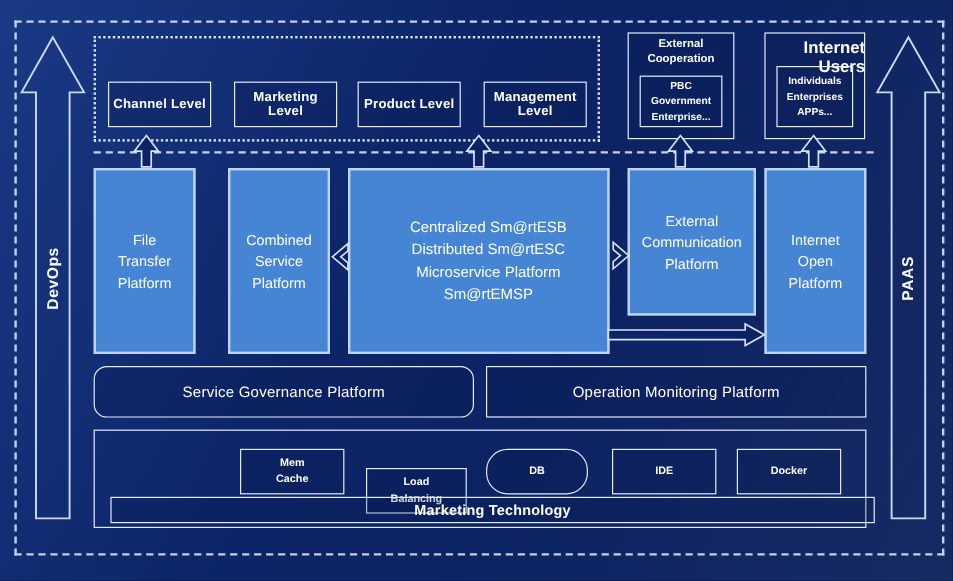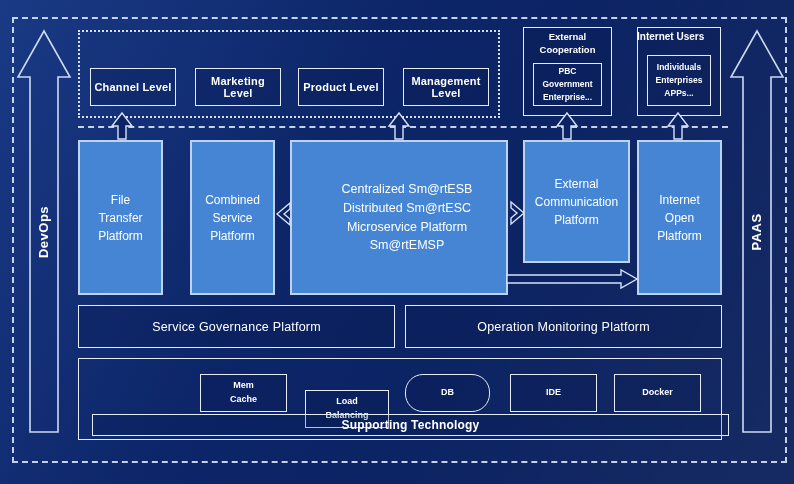--- a/index.html
+++ b/index.html
@@ -41,39 +41,39 @@
   .level-box{
     top:68px;height:38px;
     font-size:11px;font-weight:bold;letter-spacing:0.2px;
   }
 
   
   .coop-box{left:523px;top:27px;width:89px;height:89px;}
   .coop-title{left:523px;top:31px;width:89px;font-size:9.5px;font-weight:600;text-align:center;line-height:1.35;}
   .coop-inner{left:533px;top:63px;width:69px;height:43px;border:1.2px solid #e4ecf9;font-size:8.5px;font-weight:bold;line-height:1.5;}
   .users-box{left:637px;top:27px;width:84px;height:89px;}
-  .users-title{left:637px;top:31px;width:84px;font-size:10px;font-weight:bold;text-align:left;}
+  .users-title{left:637px;top:31px;width:84px;font-size:14px;font-weight:bold;text-align:right;}
   .users-inner{left:647px;top:55px;width:64px;height:51px;border:1.2px solid #e4ecf9;font-size:8.5px;font-weight:bold;line-height:1.5;}
 
   
   .plat{
     background:#4585d3;
     border:2px solid #bed3ee;
     color:#fff;
     font-size:12px;line-height:1.5;
   }
   .plat-file{left:78px;top:140px;width:85px;height:155px;}
   .plat-combined{left:190px;top:140px;width:85px;height:155px;}
   .plat-esb{left:290px;top:140px;width:218px;height:155px;font-size:12.5px;padding-left:16px;}
   .plat-extcomm{left:523px;top:140px;width:107px;height:123px;}
   .plat-open{left:637px;top:140px;width:85px;height:155px;}
 
   
   .gov{top:305px;height:43px;font-size:12.5px;letter-spacing:0.2px;}
-  .gov-service{left:78px;width:317px;}
+  .gov-service{left:78px;width:317px;border-radius:11px;}
   .gov-operation{left:405px;width:317px;}
 
   
   .support-frame{left:78px;top:358px;width:644px;height:82px;border:1.5px solid #e4ecf9;}
   .tech-box{top:374px;height:38px;font-size:9px;font-weight:bold;line-height:1.55;}
   .support-bar{
     left:92px;top:414px;width:637px;height:22px;
     border:1.5px solid #e4ecf9;
     font-size:12px;font-weight:bold;letter-spacing:0.2px;
     background:rgba(7,25,77,0.2);
@@ -136,21 +136,21 @@
   <div class="abs dark-box gov gov-operation center">Operation Monitoring Platform</div>
 
   <div class="abs support-frame"></div>
   <div class="abs dark-box tech-box center pre" style="left:200px;width:87px;">Mem
 Cache</div>
   <div class="abs dark-box tech-box center pre" style="left:305px;width:84px;margin-top:16px;">Load
 Balancing</div>
   <div class="abs dark-box tech-box center pre" style="left:405px;width:85px;border-radius:18px;">DB</div>
   <div class="abs dark-box tech-box center pre" style="left:510px;width:87px;">IDE</div>
   <div class="abs dark-box tech-box center pre" style="left:614px;width:87px;">Docker</div>
-  <div class="abs support-bar center">Supporting Technology</div>
+  <div class="abs support-bar center">Marketing Technology</div>
 
   <svg class="arrows" width="794" height="484" viewBox="0 0 794 484">
 
     <polygon class="outline" points="44,31 70,77 58,77 58,432 30,432 30,77 18,77"></polygon>
     <text transform="translate(48,232) rotate(-90)" text-anchor="middle" id="devops-text">DevOps</text>
 
     <polygon class="outline" points="757,31 783,77 771,77 771,432 743,432 743,77 731,77"></polygon>
     <text transform="translate(761,232) rotate(-90)" text-anchor="middle" id="paas-text">PAAS</text>
 
     <polygon class="filled" points="122,113 132,126 126,126 126,139 118,139 118,126 112,126"></polygon>

